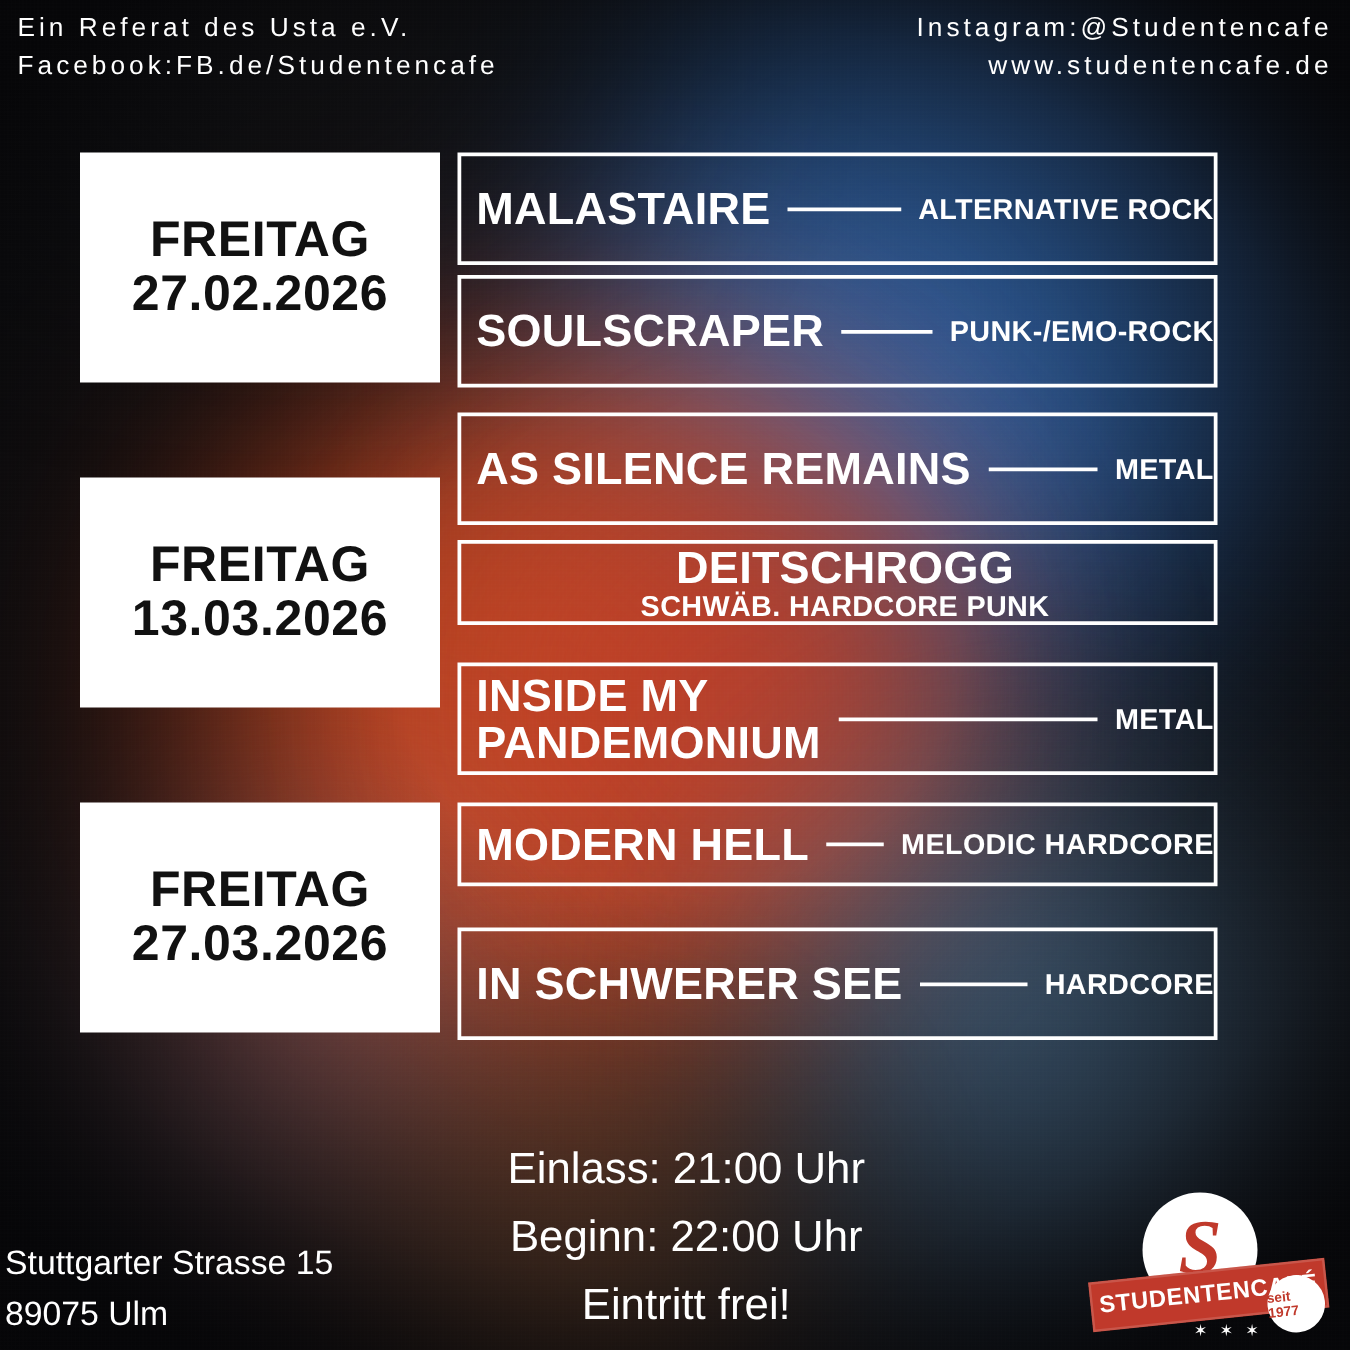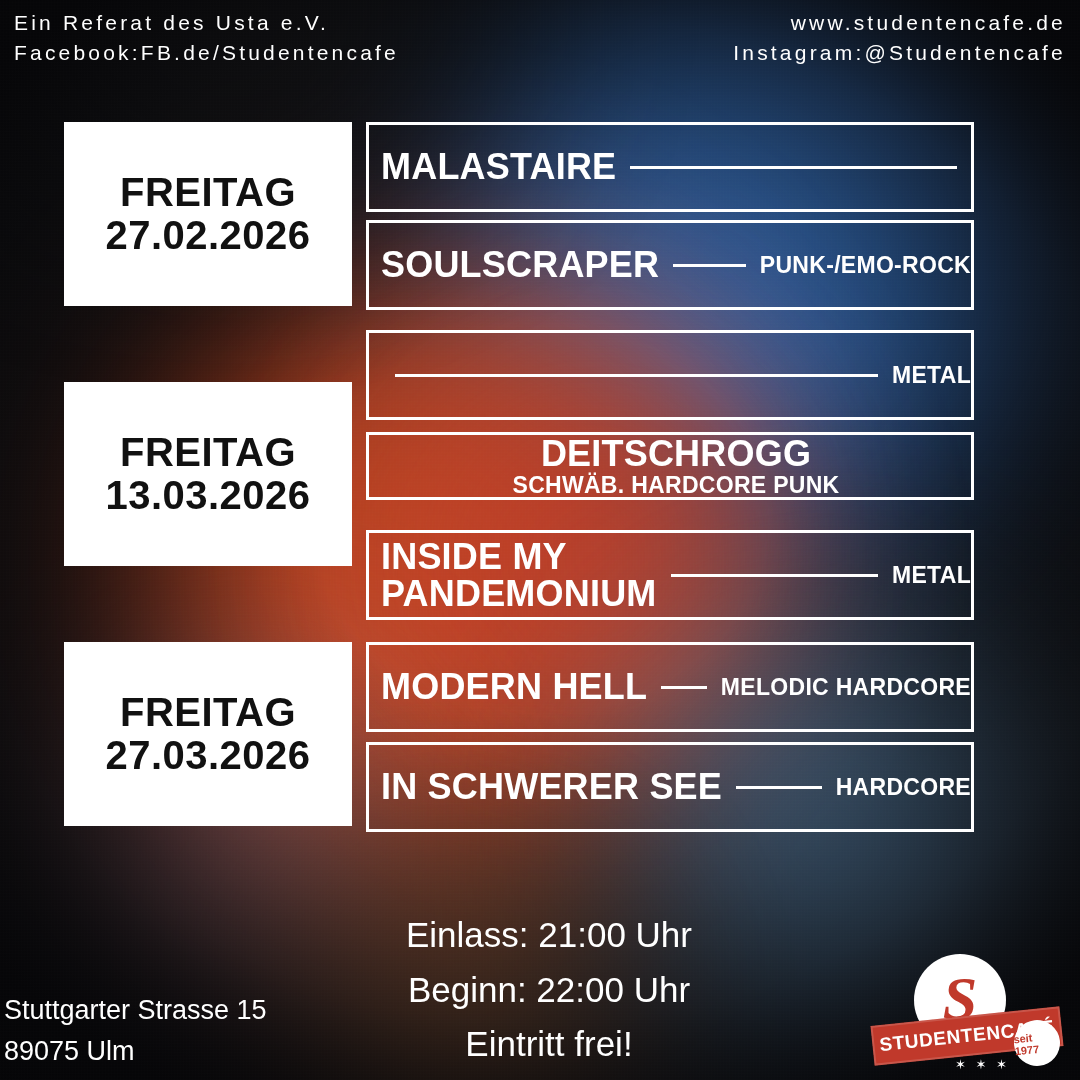--- a/index.html
+++ b/index.html
@@ -267,68 +267,70 @@
   </div>
 
   <div class="content">
 
     <div class="header">
       <div class="col-left">
         <div>Ein Referat des Usta e.V.</div>
         <div>Facebook:FB.de/Studentencafe</div>
       </div>
       <div class="col-right">
+        <div>Instagram:@Studentencafe</div>
         <div>www.studentencafe.de</div>
-        <div>Instagram:@Studentencafe</div>
       </div>
     </div>
 
     <div class="date-box" id="date-box-0">
       <div class="dow">FREITAG</div>
       <div class="dat">27.02.2026</div>
     </div>
     <div class="date-box" id="date-box-1">
       <div class="dow">FREITAG</div>
       <div class="dat">13.03.2026</div>
     </div>
     <div class="date-box" id="date-box-2">
       <div class="dow">FREITAG</div>
       <div class="dat">27.03.2026</div>
     </div>
 
     <div class="band" style="top:122px;height:90px;">
       <div class="name">MALASTAIRE</div>
       <div class="rule"></div>
+      <div class="genre">ALTERNATIVE ROCK</div>
     </div>
 
     <div class="band" style="top:220px;height:90px;">
       <div class="name">SOULSCRAPER</div>
       <div class="rule"></div>
       <div class="genre">PUNK-/EMO-ROCK</div>
     </div>
 
     <div class="band" style="top:330px;height:90px;">
+      <div class="name">AS SILENCE REMAINS</div>
       <div class="rule"></div>
       <div class="genre">METAL</div>
     </div>
 
     <div class="band" style="top:432px;height:68px;flex-direction:column;">
       <div class="name">DEITSCHROGG</div>
       <div class="rule"></div>
       <div class="genre">SCHWÄB. HARDCORE PUNK</div>
     </div>
 
     <div class="band" style="top:530px;height:90px;">
       <div class="name">INSIDE MY
 PANDEMONIUM</div>
       <div class="rule"></div>
       <div class="genre">METAL</div>
     </div>
 
-    <div class="band" style="top:642px;height:90px;">
+    <div class="band" style="top:642px;height:67px;">
       <div class="name">MODERN HELL</div>
       <div class="rule"></div>
       <div class="genre">MELODIC HARDCORE</div>
     </div>
 
     <div class="band" style="top:742px;height:90px;">
       <div class="name">IN SCHWERER SEE</div>
       <div class="rule"></div>
       <div class="genre">HARDCORE</div>
     </div>

